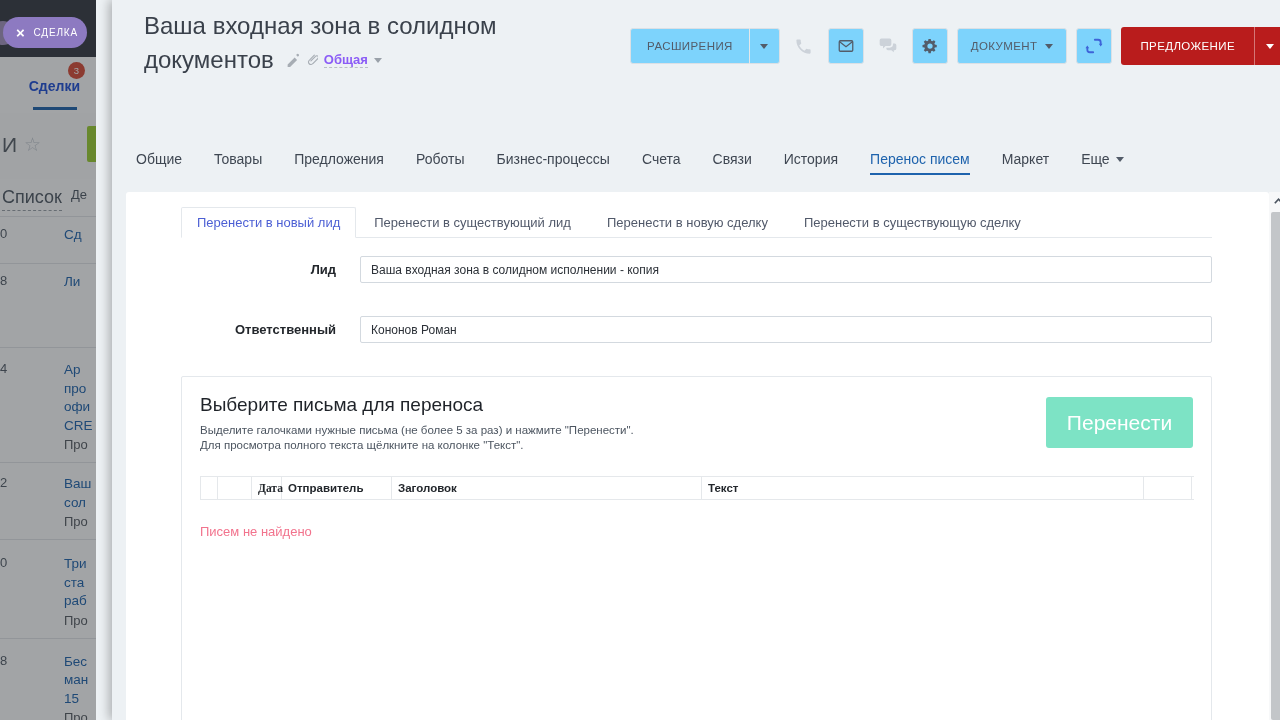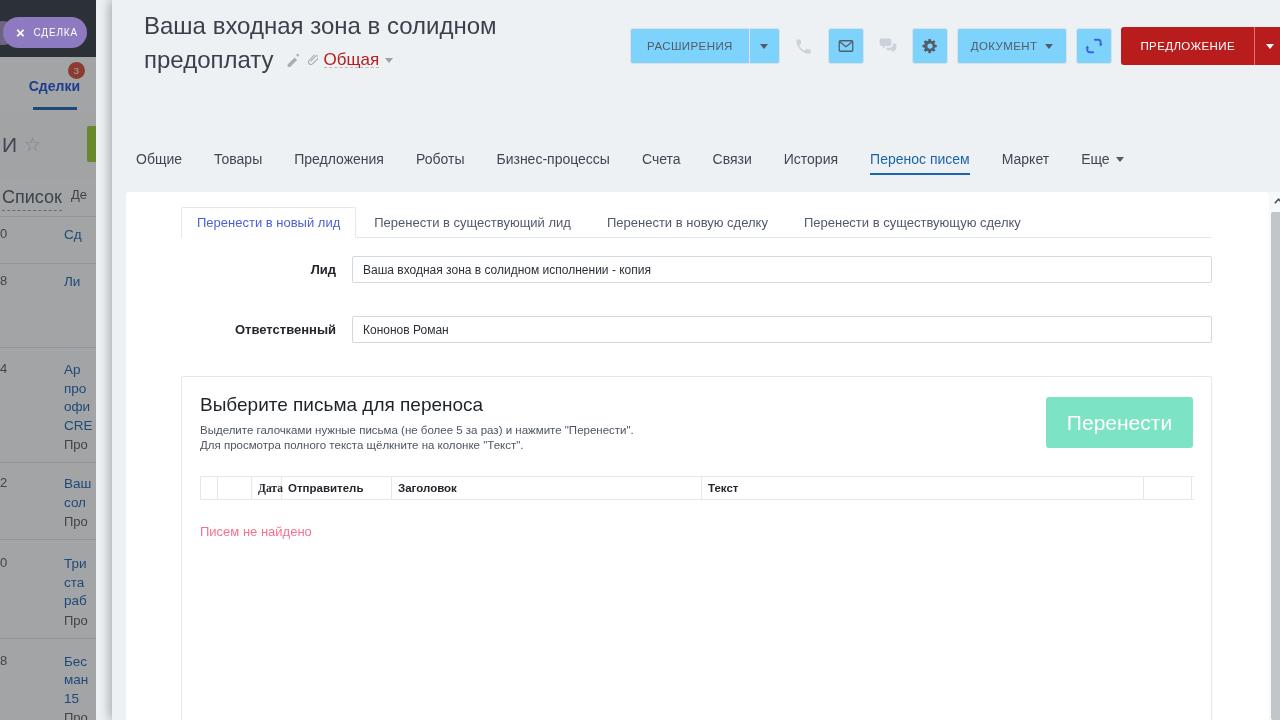--- a/index.html
+++ b/index.html
@@ -37,21 +37,21 @@
   .r4 { min-height:76px; padding-top:12px; } .r5 { min-height:94px; padding-top:15px; } .r6 { min-height:94px; padding-top:14px; }
   .bg-overlay { position:absolute; left:0; top:57px; width:96px; bottom:0; background:rgba(33,37,43,.42); z-index:7; }
 
   
   .panel { position:absolute; left:112px; top:0; width:1184px; height:720px; background:#edf1f4; box-shadow:-3px 0 10px rgba(0,0,0,.28); }
 
   .panel-header { position:relative; height:92px; }
   .title-wrap { position:absolute; left:32px; top:9px; font-size:24px; font-weight:300; color:#3a414b; line-height:34px; }
   .title-line2 { display:flex; align-items:center; gap:7px; }
   .title-meta { display:flex; align-items:center; gap:6px; margin-left:4px; }
-  .cat-label { font-size:17px; color:#b91c1c; border-bottom:1px dashed #b9bec5; line-height:15px; }
+  .cat-label { font-size:13px; color:#8b5cf6; border-bottom:1px dashed #b9bec5; line-height:15px;font-weight:bold; }
   .caret { width:0; height:0; border-left:4px solid transparent; border-right:4px solid transparent; border-top:5px solid #9aa1a9; }
 
   .toolbar { position:absolute; top:27px; right:12px; display:flex; align-items:center; gap:9px; }
   .btn { height:36px; background:#7dd3fc; border:1px solid #dbe0e5; border-radius:3px; display:flex; align-items:center;
          color:#535c69; font-size:11.5px; letter-spacing:.4px; cursor:pointer; }
   .btn .lbl { padding:0 16px; }
   .split-caret { width:30px; height:36px; display:flex; align-items:center; justify-content:center; border-left:1px solid #e3e7ea; }
   .icon-plain { width:30px; height:36px; display:flex; align-items:center; justify-content:center; }
   .icon-btn { width:36px; height:36px; justify-content:center; }
   .btn-document { padding:0 13px; gap:8px; }
@@ -82,21 +82,21 @@
   
   .card { position:absolute; left:14px; top:192px; width:1143px; bottom:0; background:#fff; border-radius:3px 3px 0 0;
           padding:15px 57px 0 55px; overflow:hidden; }
   .subtab-bar { display:flex; border-bottom:1px solid #e4e8ec; height:31px; font-size:13px; color:#51596a; }
   .subtab { padding:0 18px; display:flex; align-items:center; cursor:pointer; white-space:nowrap; }
   .subtab.active { background:#fff; border:1px solid #e4e8ec; border-bottom:1px solid #fff; margin-bottom:-1px;
                    color:#4c5fd4; border-radius:2px 2px 0 0; padding:0 15px; }
   .form { margin-top:18px; }
   .form-row { display:flex; align-items:center; margin-bottom:33px; }
   .form-label { flex:0 0 155px; text-align:right; font-weight:bold; font-size:13px; color:#23272c; }
-  .form-input { flex:1; margin-left:16px; height:27px; border:1px solid #d3d9df; border-radius:2px; padding:0 10px;
+  .form-input { flex:1; margin-left:24px; height:27px; border:1px solid #d3d9df; border-radius:2px; padding:0 10px;
                 font-size:12px; color:#2c3138; font-family:"Liberation Sans", sans-serif; }
 
   .mail-box { border:1px solid #e4e8ec; border-radius:2px; position:relative; padding:17px 17px 0 18px; height:420px; }
   .mail-heading { font-size:19px; font-weight:400; color:#1f2329; }
   .mail-desc { font-size:11.5px; color:#4c5560; line-height:14.5px; margin-top:7px; }
   .transfer-btn { position:absolute; top:20px; right:18px; width:147px; height:51px; background:#7de3c5; border:none;
                   border-radius:3px; color:#fff; font-size:21px; font-weight:300; font-family:"Liberation Sans", sans-serif; cursor:pointer; }
   .mail-table { margin-top:24px; display:flex; height:24px; border-top:1px solid #e5e8eb; border-bottom:1px solid #e5e8eb;
                 font-size:11.5px; font-weight:bold; color:#23272c; }
   .mt-cell { border-right:1px solid #e5e8eb; display:flex; align-items:center; padding-left:6px; height:100%; }
@@ -188,21 +188,21 @@
   </div>
   <div class="bg-overlay"></div>
 </div>
 
 <div class="panel">
 
   <div class="panel-header">
     <div class="title-wrap">
       <div>Ваша входная зона в солидном</div>
       <div class="title-line2">
-        <span>предоплату</span>
+        <span>документов</span>
         <span class="title-meta">
           <span>
             <svg width="14" height="14" viewBox="0 0 16 16">
                 <path d="M3 13.2V16h2.8l8-8L11 5.2l-8 8zM14.7 4.3l-2-2 1.1-1.1a1 1 0 011.4 0l.6.6a1 1 0 010 1.4l-1.1 1.1z" fill="#a7adb4"></path>
               </svg>
           </span>
           <span>
             <svg width="13" height="13" viewBox="0 0 16 16">
                 <path d="M11.5 3.5l-6 6a3 3 0 104.2 4.2l6-6a2 2 0 10-2.8-2.8l-5.6 5.6" fill="none" stroke="#a7adb4" stroke-width="1.4" stroke-linecap="round" transform="translate(0,-2)"></path>
               </svg>

